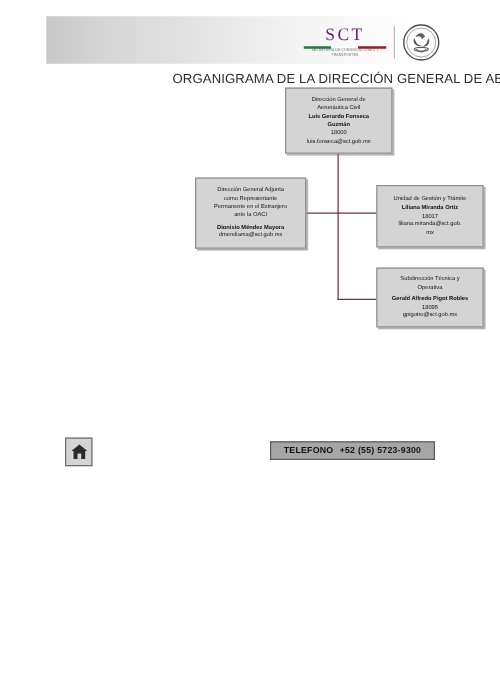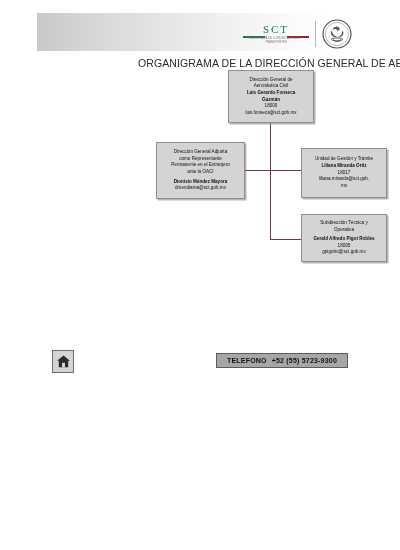--- a/index.html
+++ b/index.html
@@ -35,23 +35,23 @@
     align-items: center;
     gap: 6px;
   }
   #sct-logo {
     width: 66px;
     text-align: center;
     line-height: 1;
   }
   #sct-logo .sct-word {
     font-family: "Liberation Serif", serif;
-    font-size: 11px;
+    font-size: 14px;
     letter-spacing: 2px;
-    color: #0f766e;
+    color: #701a75;
     display: block;
   }
   #sct-logo .sct-rule {
     display: block;
     height: 2px;
     margin: 1px 0 1px 0;
     background: linear-gradient(to right, #1f7a3f 0%, #1f7a3f 33%, #ffffff 33%, #ffffff 66%, #9c1b28 66%, #9c1b28 100%);
   }
   #sct-logo .sct-sub {
     display: block;

